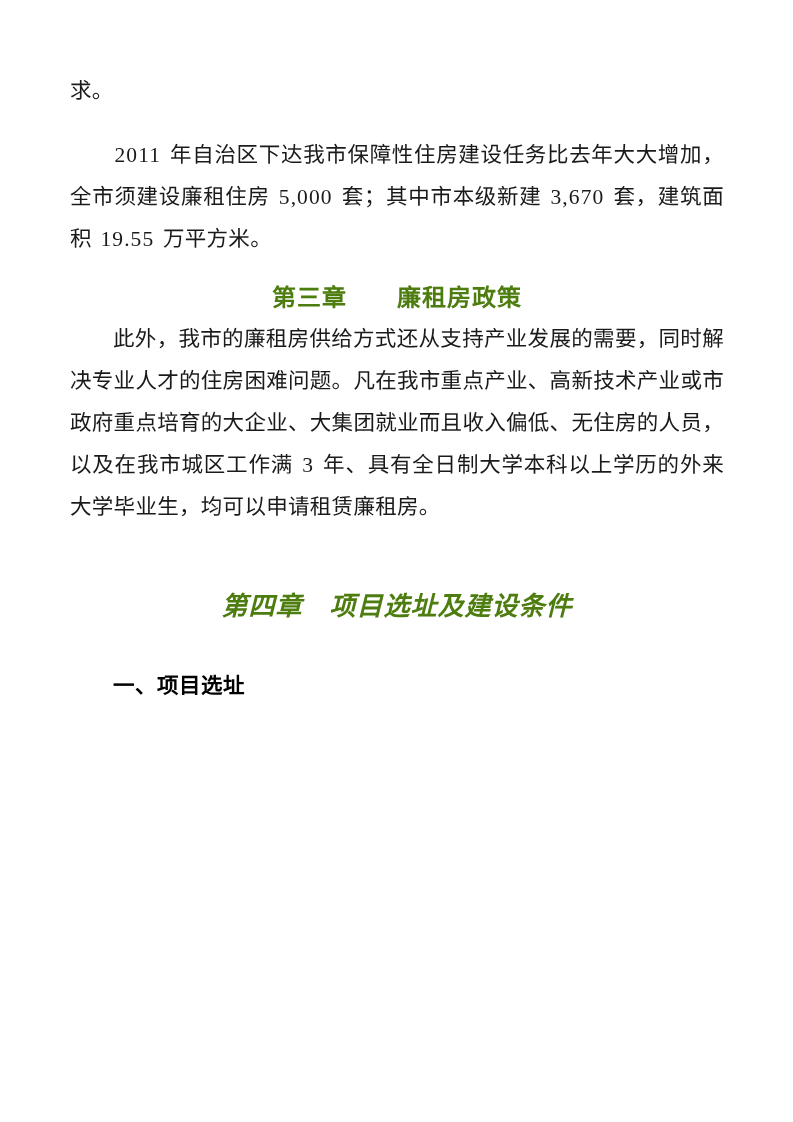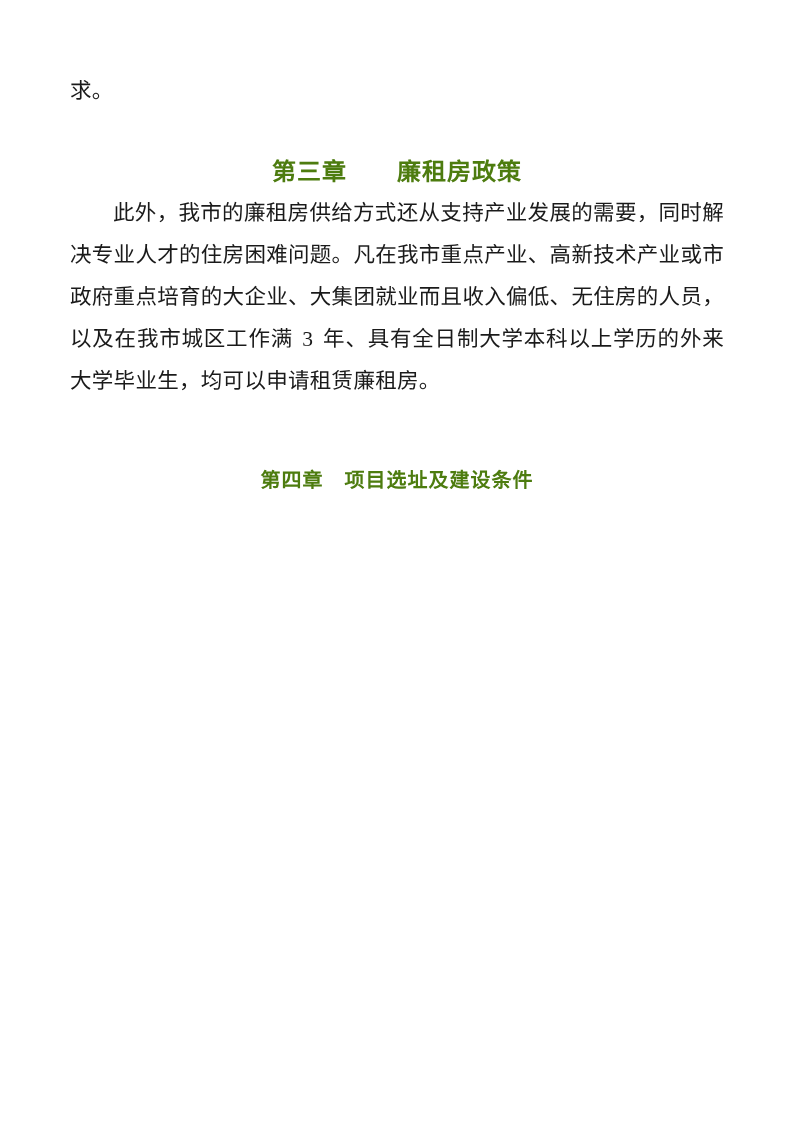--- a/index.html
+++ b/index.html
@@ -60,22 +60,23 @@
     line-height: 40px;
     white-space: pre;
   }
 
   .chapter-heading.ch3 {
     font-size: 24px;
     letter-spacing: 1px;
   }
 
   .chapter-heading.ch4 {
-    font-size: 20px;
+    font-size: 26px;
     letter-spacing: 1px;
+    font-style: italic;
   }
 
   
   .section-heading {
     font-family: "DejaVu Sans", "Liberation Sans", sans-serif;
     font-weight: bold;
     font-size: 21.5px;
     color: #000000;
     text-align: left;
     margin: 0;
@@ -94,33 +95,35 @@
 </head>
 <body>
 
 <div class="page">
   <div class="content">
 
     <p class="para">求。</p>
 
     <div class="gap-md"></div>
 
+    <p class="para indent"><span class="num">2011</span> 年自治区下达我市保障性住房建设任务比去年大大增加，全市须建设廉租住房 <span class="num">5,000</span> 套；其中市本级新建 <span class="num">3,670</span> 套，建筑面积 <span class="num">19.55</span> 万平方米。</p>
 
     <div class="gap-sm"></div>
 
     <h2 class="chapter-heading ch3">第三章　　廉租房政策</h2>
 
 
 
     <p class="para indent">此外，我市的廉租房供给方式还从支持产业发展的需要，同时解决专业人才的住房困难问题。凡在我市重点产业、高新技术产业或市政府重点培育的大企业、大集团就业而且收入偏低、无住房的人员，以及在我市城区工作满 <span class="num">3</span> 年、具有全日制大学本科以上学历的外来大学毕业生，均可以申请租赁廉租房。</p>
 
     <div class="gap-xl"></div>
 
     <h2 class="chapter-heading ch4">第四章　项目选址及建设条件</h2>
 
     <div class="gap-lg"></div>
 
+    <h3 class="section-heading">一、项目选址</h3>
 
     <div class="gap-md"></div>
 
 
   </div>
 </div>
 
 </body></html>

